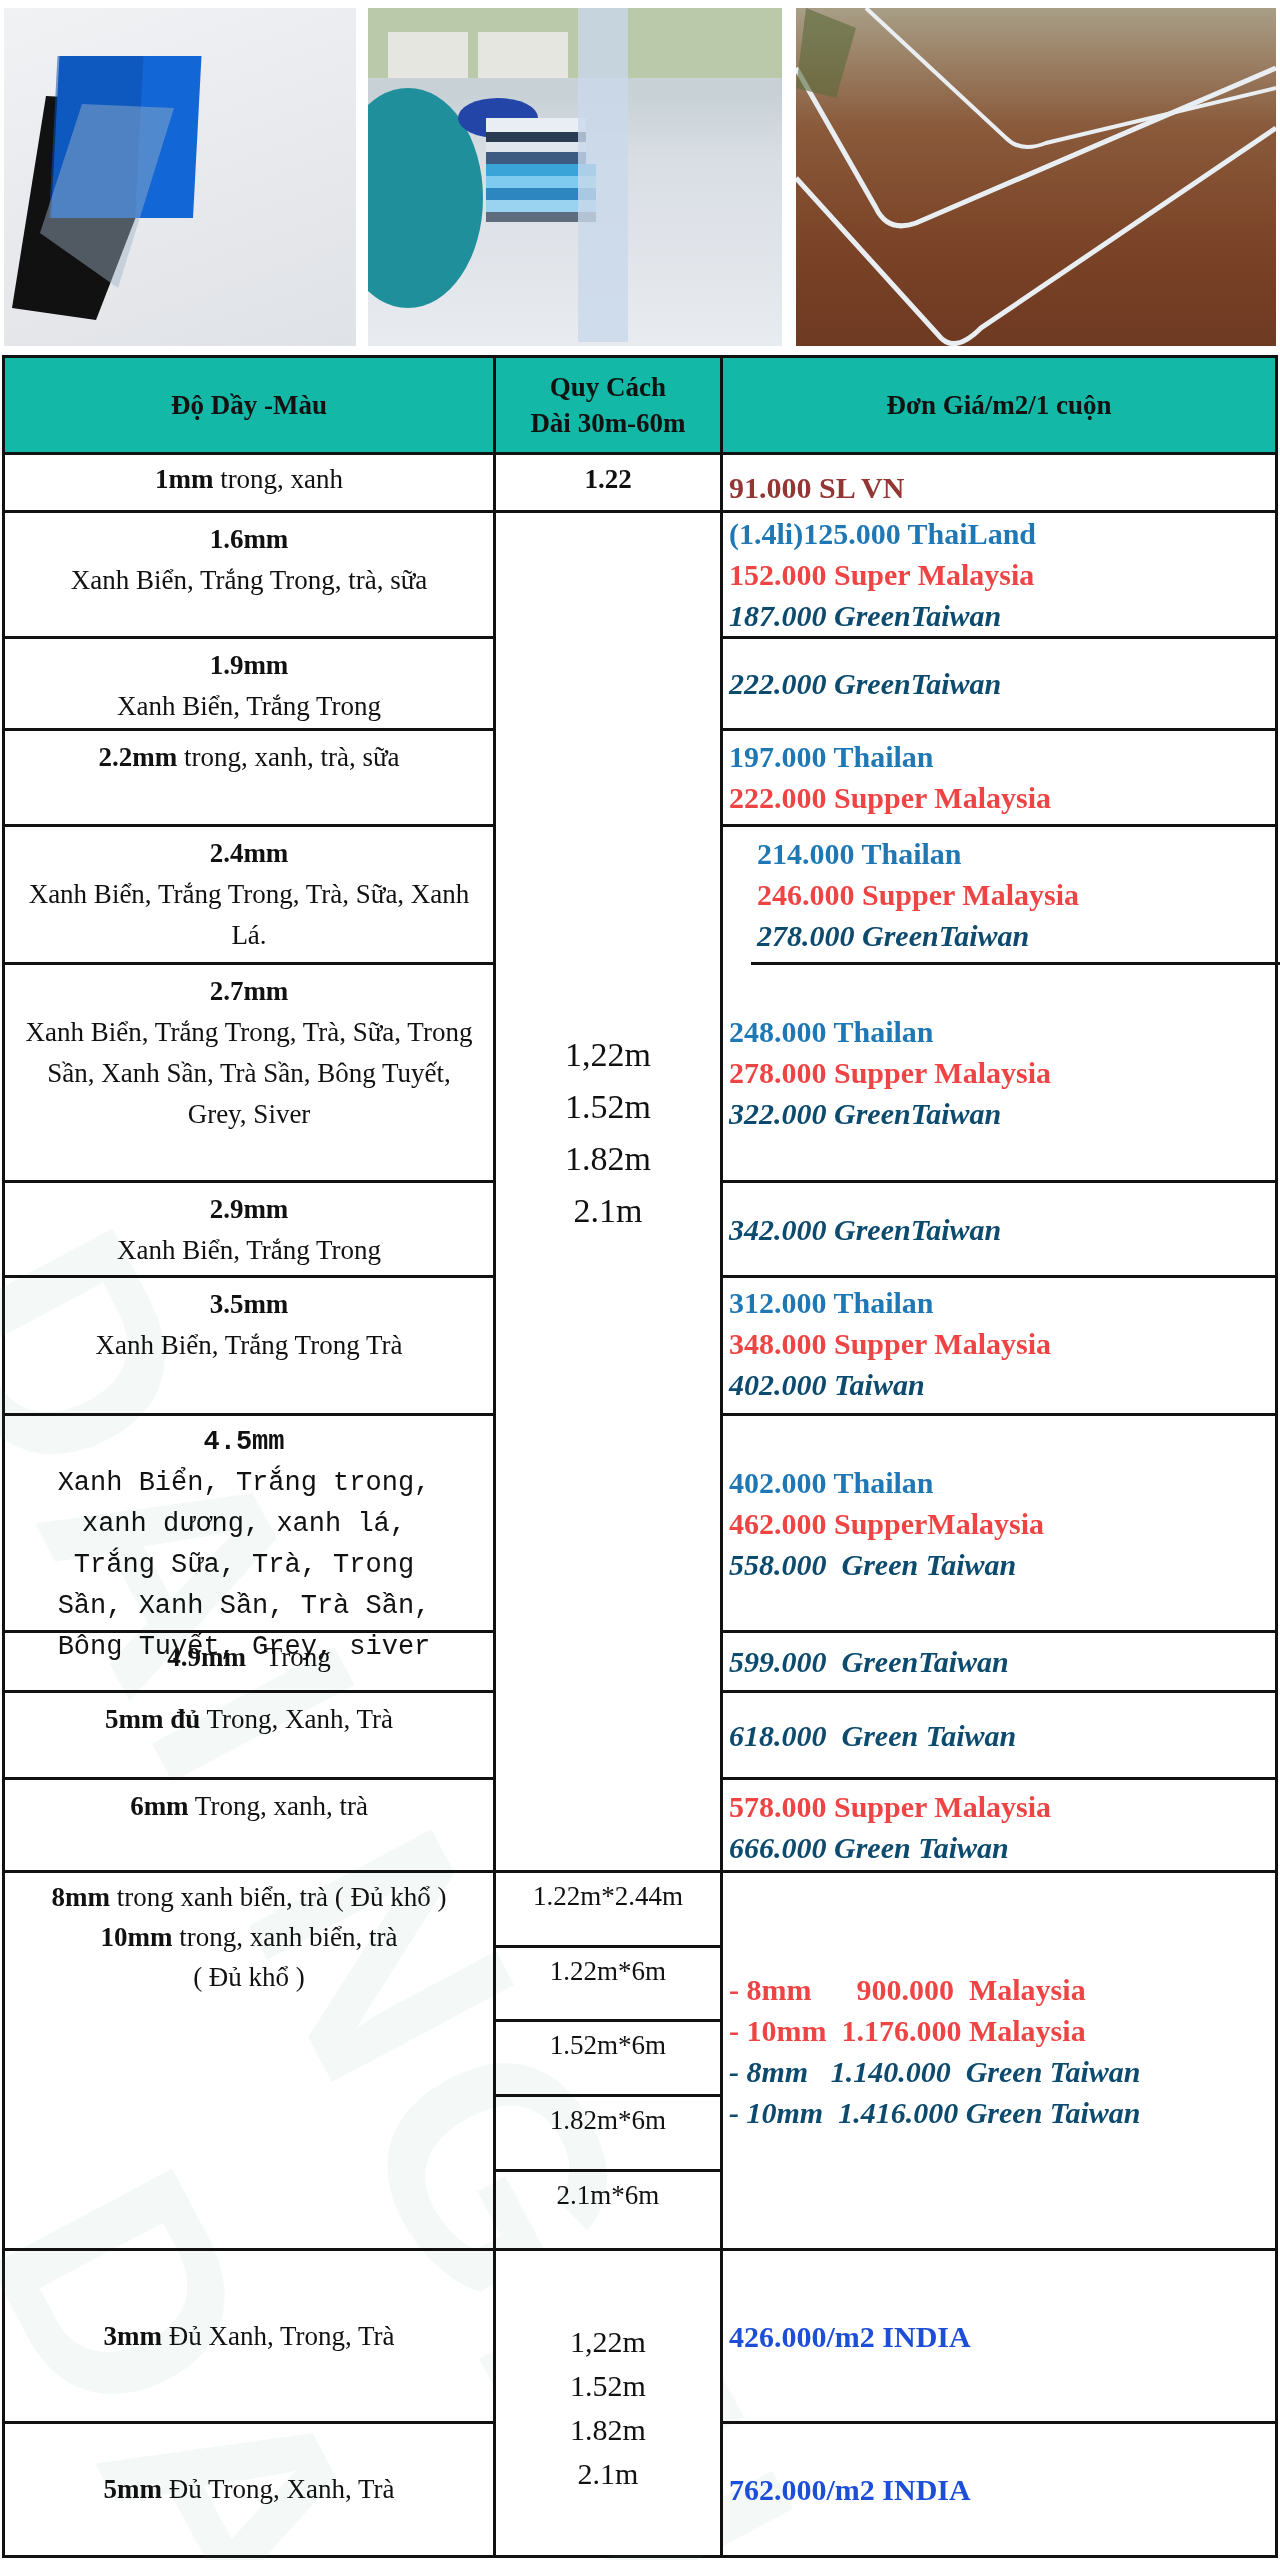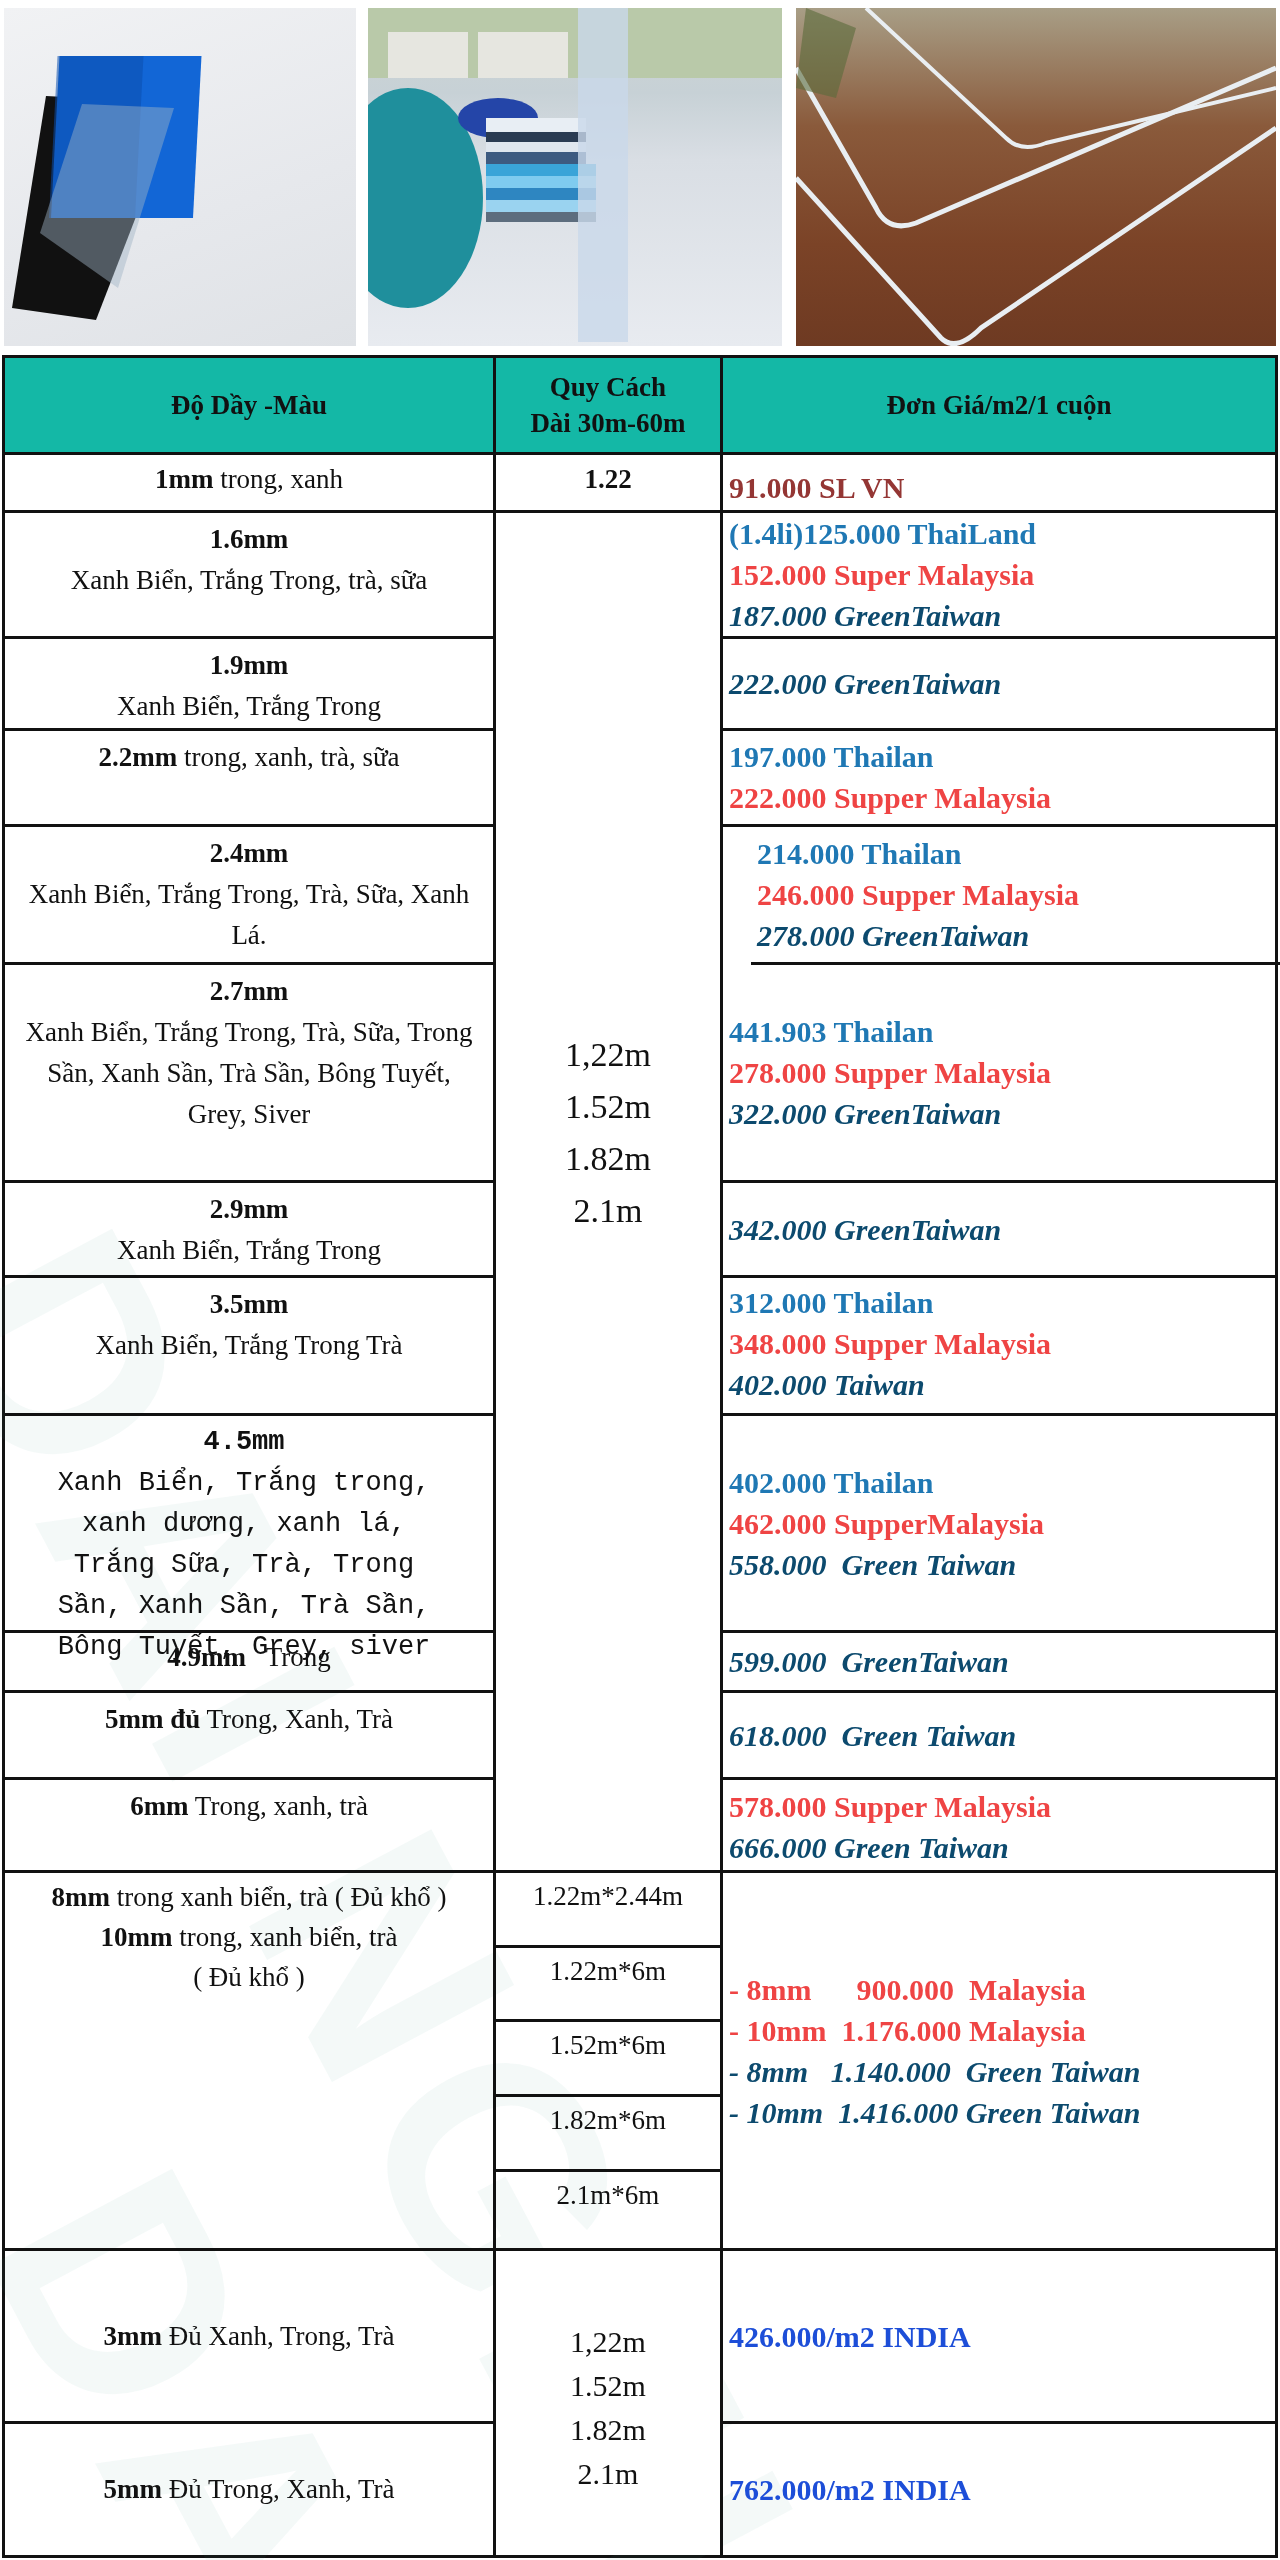--- a/index.html
+++ b/index.html
@@ -148,21 +148,21 @@
       <div class="red">278.000 GreenTaiwan</div>
     </div>
   </div>
 
   <div class="row" style="top:607px;height:218px;border-bottom:none;">
     <div class="cell c1" style="border-bottom:3px solid #111;padding-left:10px;padding-right:10px;text-align:center;">
       <b>2.7mm</b><br>
       <span>Xanh Biển, Trắng Trong, Trà, Sữa, Trong Sần, Xanh Sần, Trà Sần, Bông Tuyết, Grey, Siver</span>
     </div>
     <div class="cell c3" style="border-bottom:3px solid #111;">
-      <div class="blue">441.903 Thailan</div>
+      <div class="blue">248.000 Thailan</div>
       <div class="purple">278.000 Supper Malaysia</div>
       <div class="red">322.000 GreenTaiwan</div>
     </div>
   </div>
 
   <div class="row" style="top:825px;height:95px;border-bottom:none;">
     <div class="cell c1" style="border-bottom:3px solid #111;">
       <b>2.9mm</b><br>
       <span>Xanh Biển, Trắng Trong</span>
     </div>

